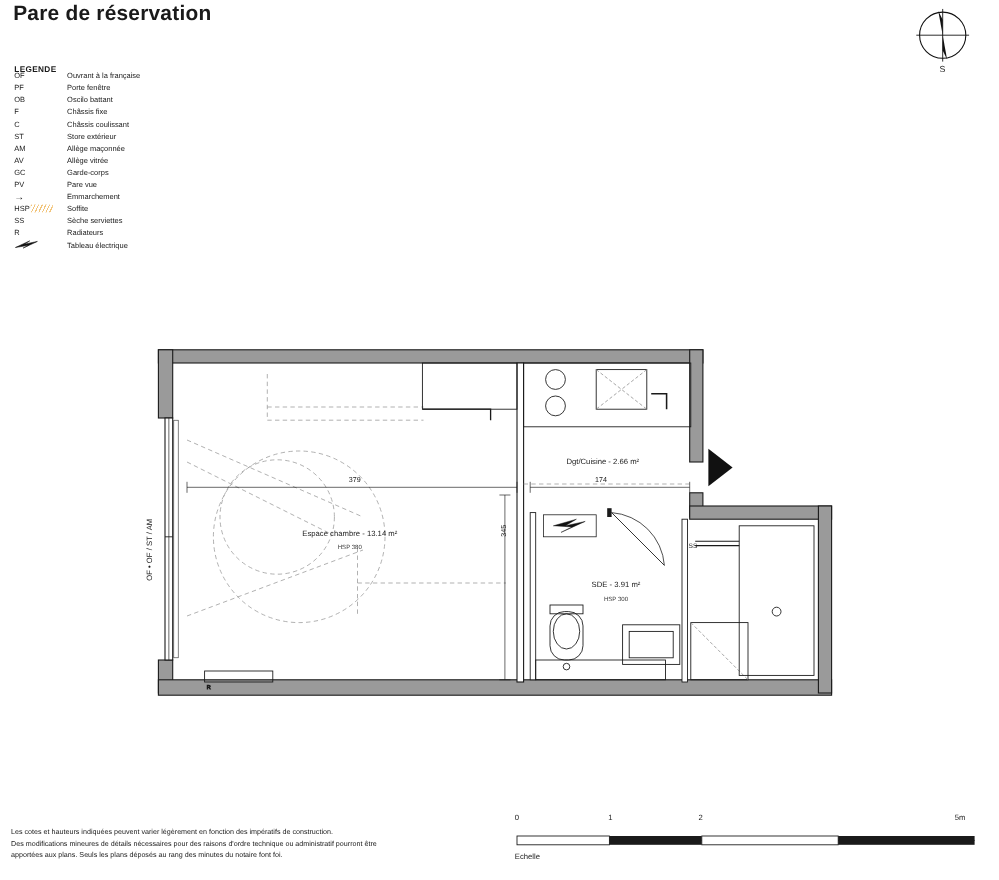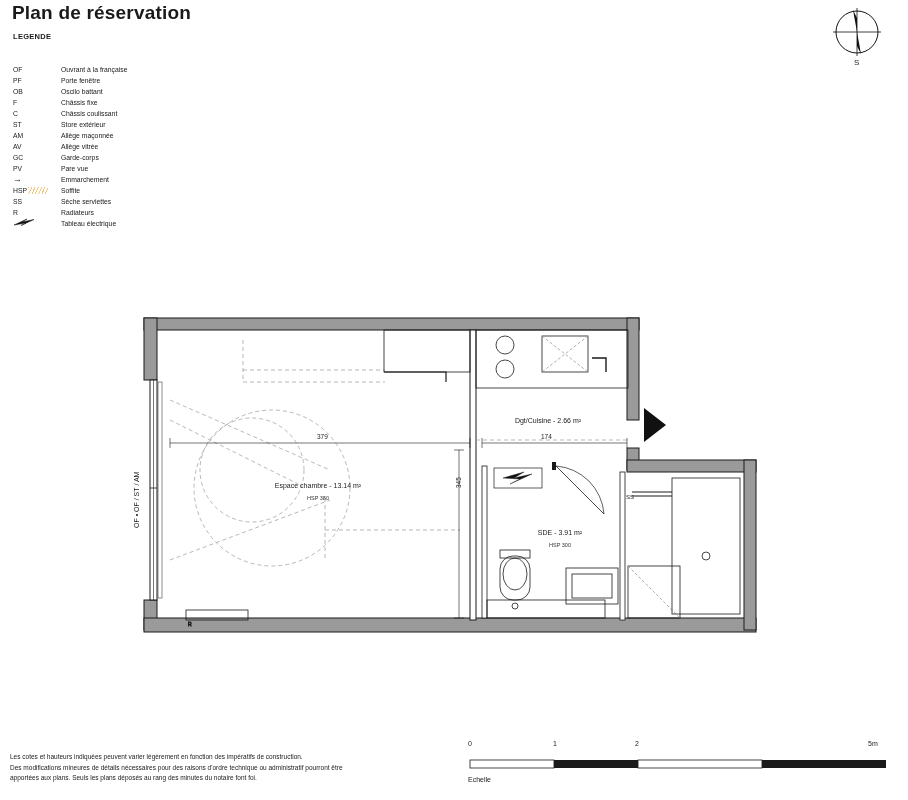--- a/index.html
+++ b/index.html
@@ -19,21 +19,21 @@
     position: absolute;
     left: 12px;
     top: 2px;
     font-size: 19px;
     font-weight: bold;
     letter-spacing: 0.2px;
   }
   .legend-title {
     position: absolute;
     left: 13px;
-    top: 32px;
+    top: 58px;
     font-size: 7.5px;
     font-weight: bold;
     letter-spacing: 0.3px;
   }
   .legend-list {
     position: absolute;
     left: 13px;
     top: 64px;
     width: 260px;
   }
@@ -159,21 +159,21 @@
   .scalebar .echelle {
     position: absolute;
     left: 0;
     top: 36px;
     font-size: 7px;
   }
 </style>
 </head>
 <body>
 
-<div class="page-title">Plan de réservation</div>
+<div class="page-title">Pare de réservation</div>
 
 <div class="legend-title">LEGENDE</div>
 <div class="legend-list">
   <div class="legend-row">
     <span class="legend-code">OF</span>
     <span class="legend-desc">Ouvrant à la française</span>
   </div>
   <div class="legend-row">
     <span class="legend-code">PF</span>
     <span class="legend-desc">Porte fenêtre</span>

